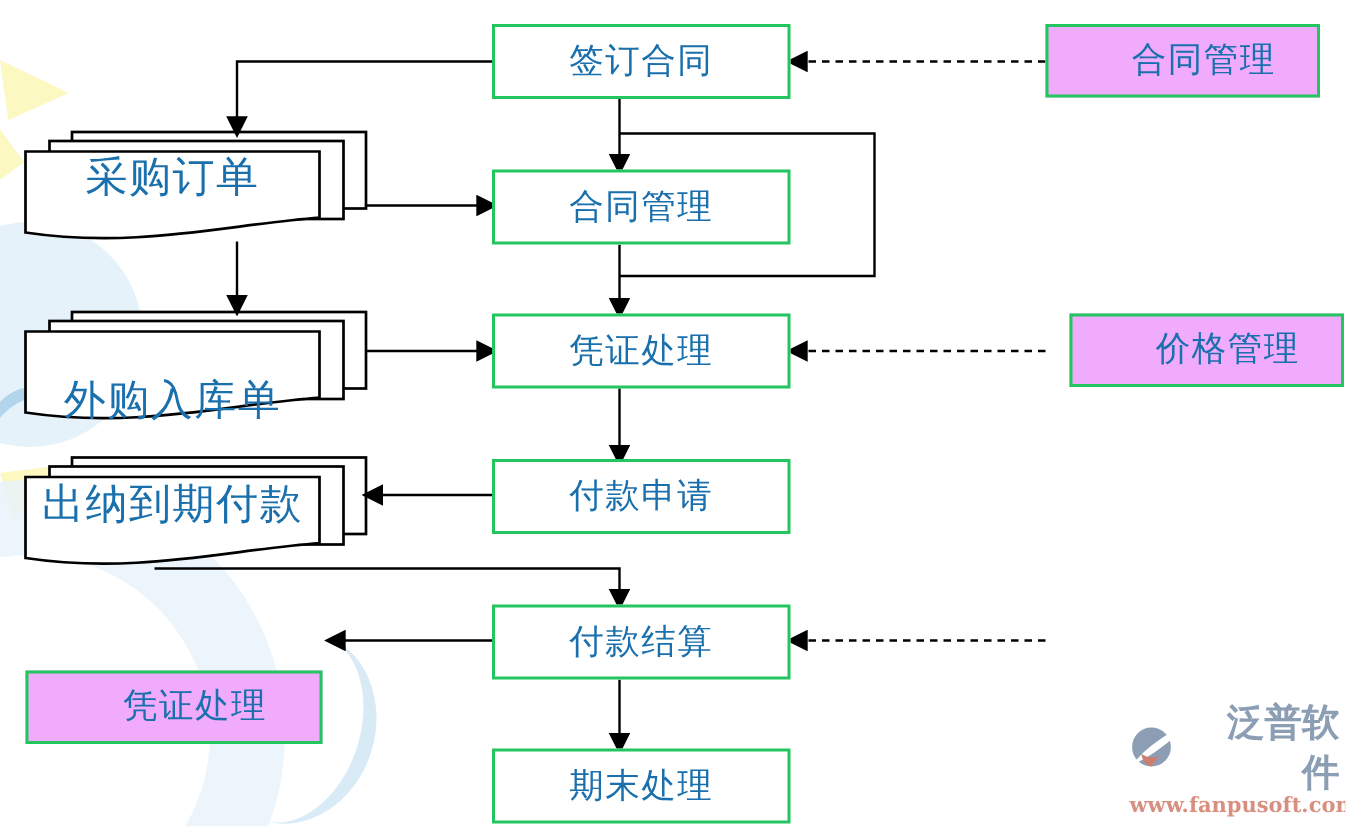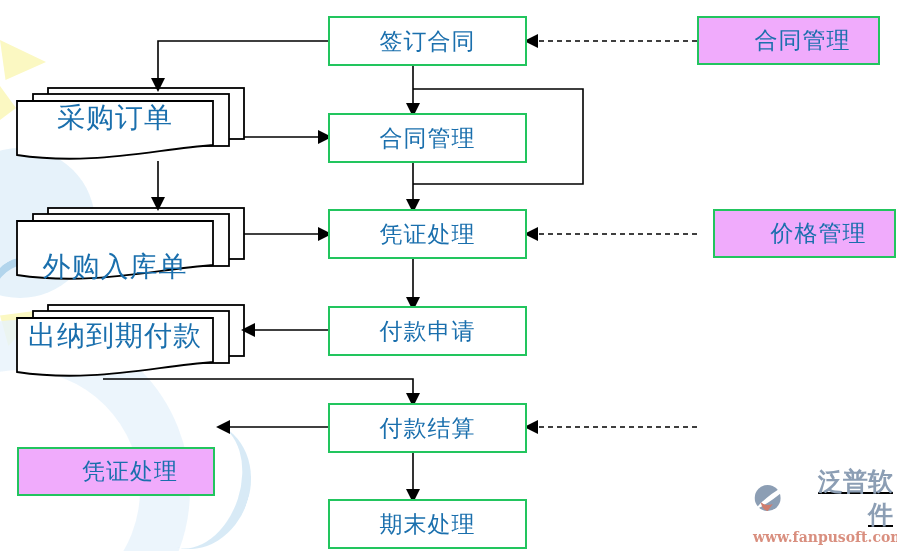--- a/index.html
+++ b/index.html
@@ -34,21 +34,21 @@
   .process{left:328px;width:199px;height:50px;line-height:46px;background:#ffffff;}
   .management{width:183px;height:49px;line-height:45px;background:#f0abfc;padding-left:28px;}
   .management.left-side{width:198px;}
   
   .doc-label{
     position:absolute;z-index:2;left:17px;width:196px;text-align:center;
     font-size:28px;color:#1a6fad;letter-spacing:1px;
   }
   
   #logo{position:absolute;z-index:2;right:4px;bottom:6px;width:140px;text-align:right;}
-  #logo .logo-row{display:flex;align-items:center;justify-content:flex-end;gap:12px;text-decoration:underline;}
+  #logo .logo-row{display:flex;align-items:center;justify-content:flex-end;gap:12px;}
   #logo .logo-text{font-size:25px;font-weight:bold;color:#8c9eb4;letter-spacing:0px;}
   #logo .logo-url{font-size:14px;font-weight:bold;color:#d98f7f;margin-top:-2px;}
 </style>
 </head>
 <body>
 
 <div id="stage">
 
   <div class="deco yellow-wedge-1"></div>
   <div class="deco yellow-wedge-2"></div>

